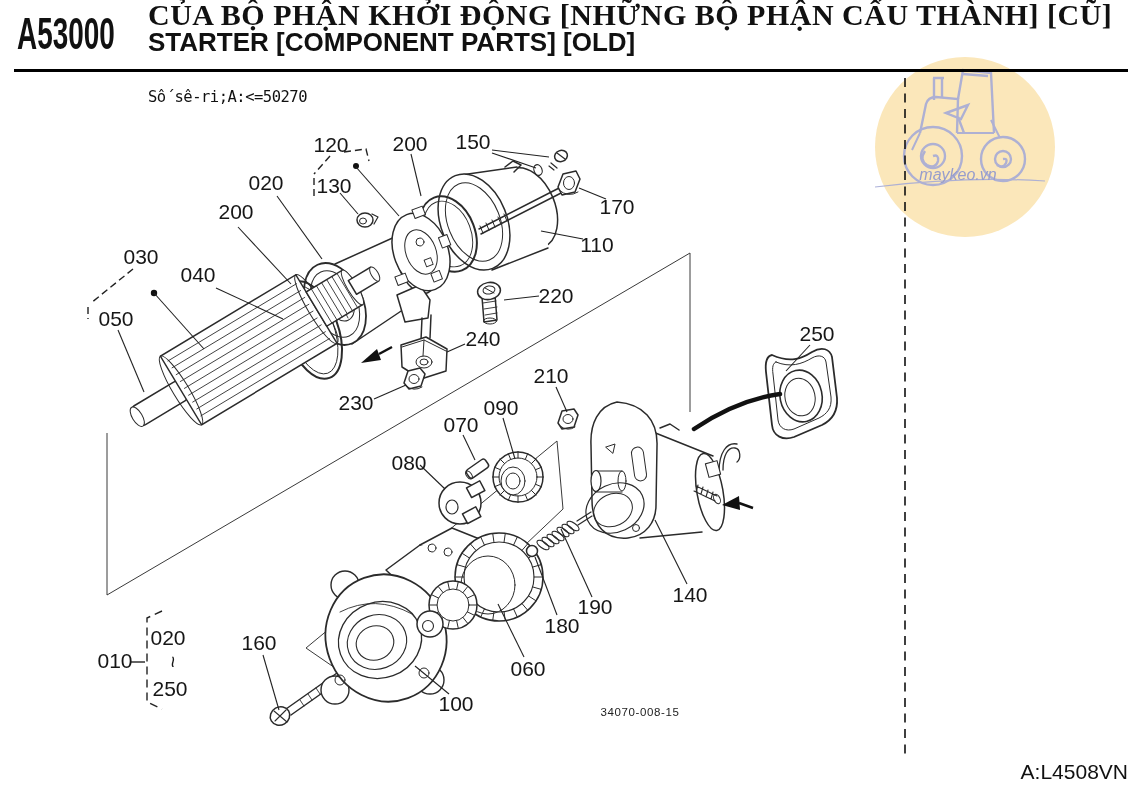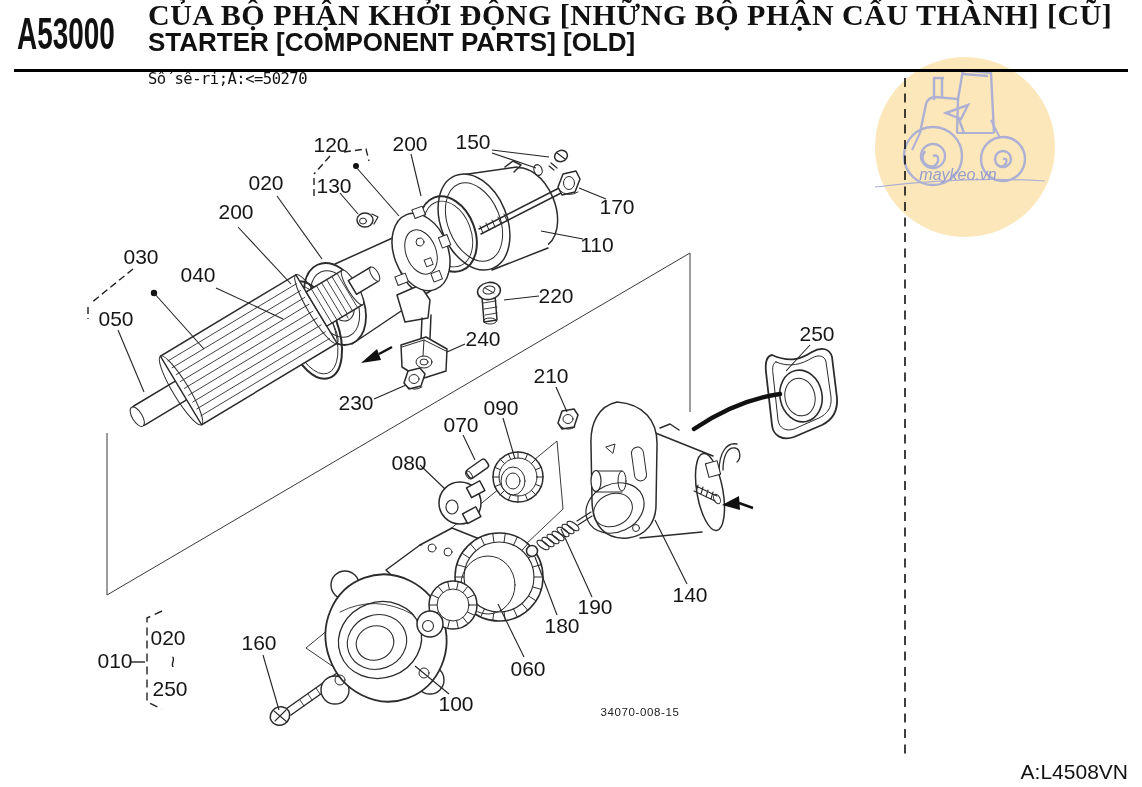--- a/index.html
+++ b/index.html
@@ -4,21 +4,21 @@
 <style>
   html,body{margin:0;padding:0;background:#888;}
   .page{position:relative;width:1142px;height:787px;background:#ffffff;
         font-family:"Liberation Sans",sans-serif;overflow:hidden;color:#111;}
   .code{position:absolute;left:17px;top:8px;font-size:45px;font-weight:bold;
         letter-spacing:0px;transform:scaleX(0.62);transform-origin:left top;white-space:nowrap;}
   .title-vi{position:absolute;left:148px;top:-2px;font-family:"Liberation Serif","DejaVu Serif",serif;
         font-size:30px;font-weight:bold;white-space:nowrap;letter-spacing:0.5px;}
   .title-en{position:absolute;left:148px;top:27px;font-size:26px;font-weight:bold;
         white-space:nowrap;letter-spacing:0px;}
-  .serial{position:absolute;left:148px;top:70px;font-family:"DejaVu Sans Mono",monospace;
+  .serial{position:absolute;left:148px;top:88px;font-family:"DejaVu Sans Mono",monospace;
         font-size:15.5px;letter-spacing:-0.5px;white-space:nowrap;}
   .footer-ref{position:absolute;right:14px;top:760px;font-size:21px;letter-spacing:0px;}
   svg{position:absolute;left:0;top:0;}
   svg text{font-family:"Liberation Sans",sans-serif;}
   .callout{font-size:21px;fill:#161616;}
 </style>
 </head>
 <body>
 
 <div class="page">

